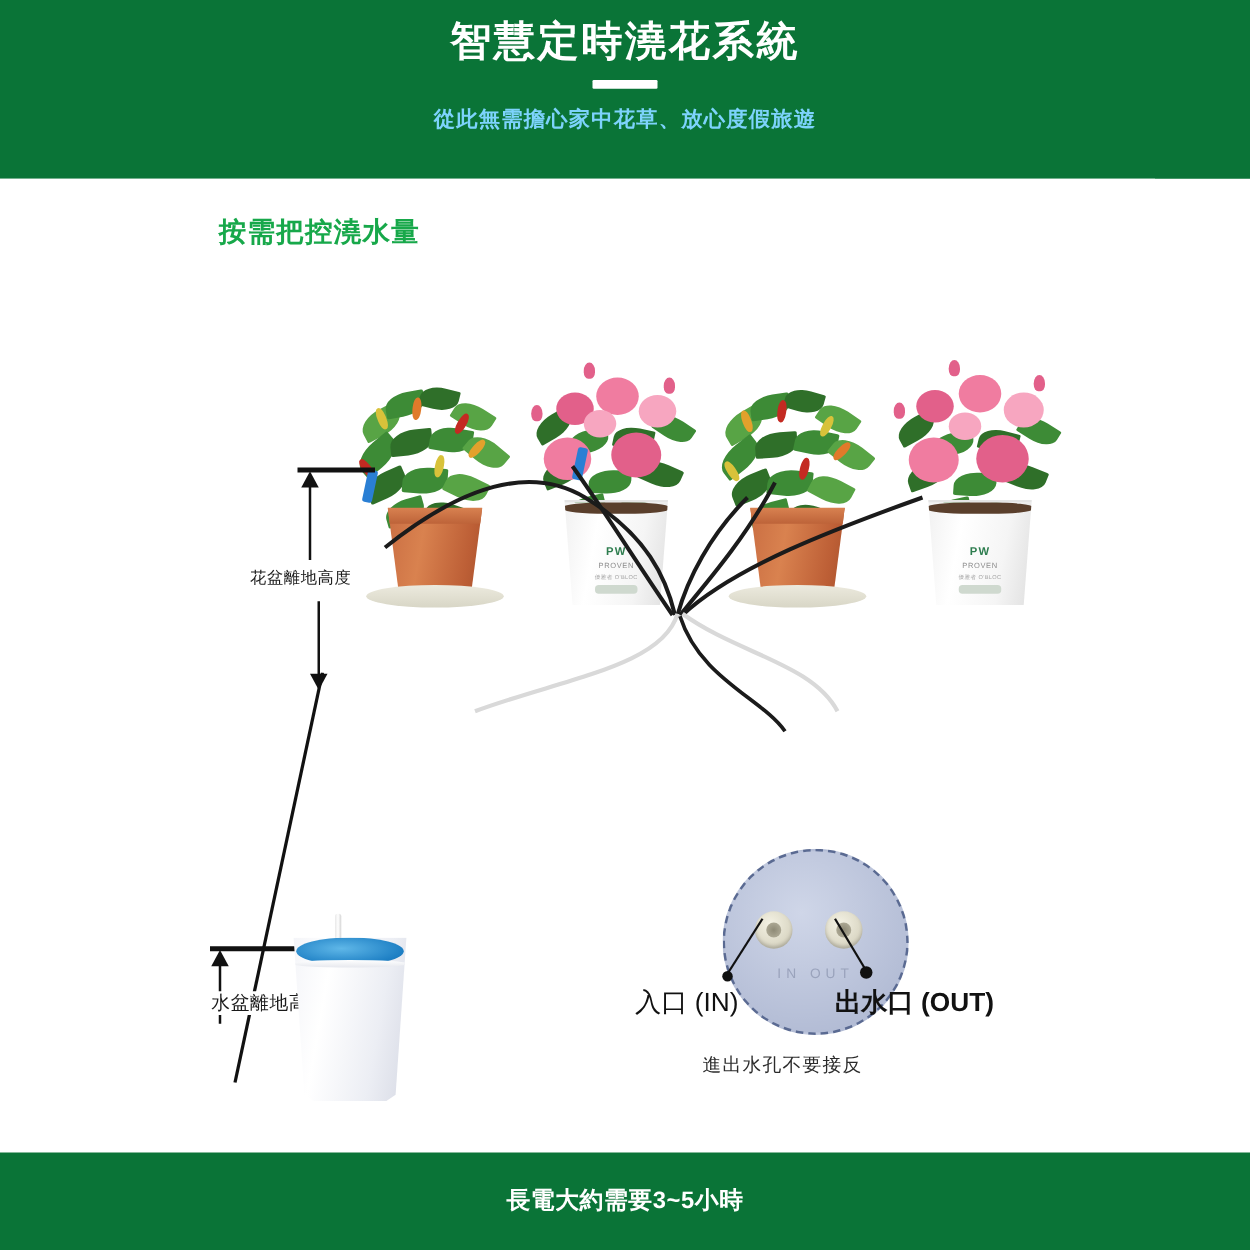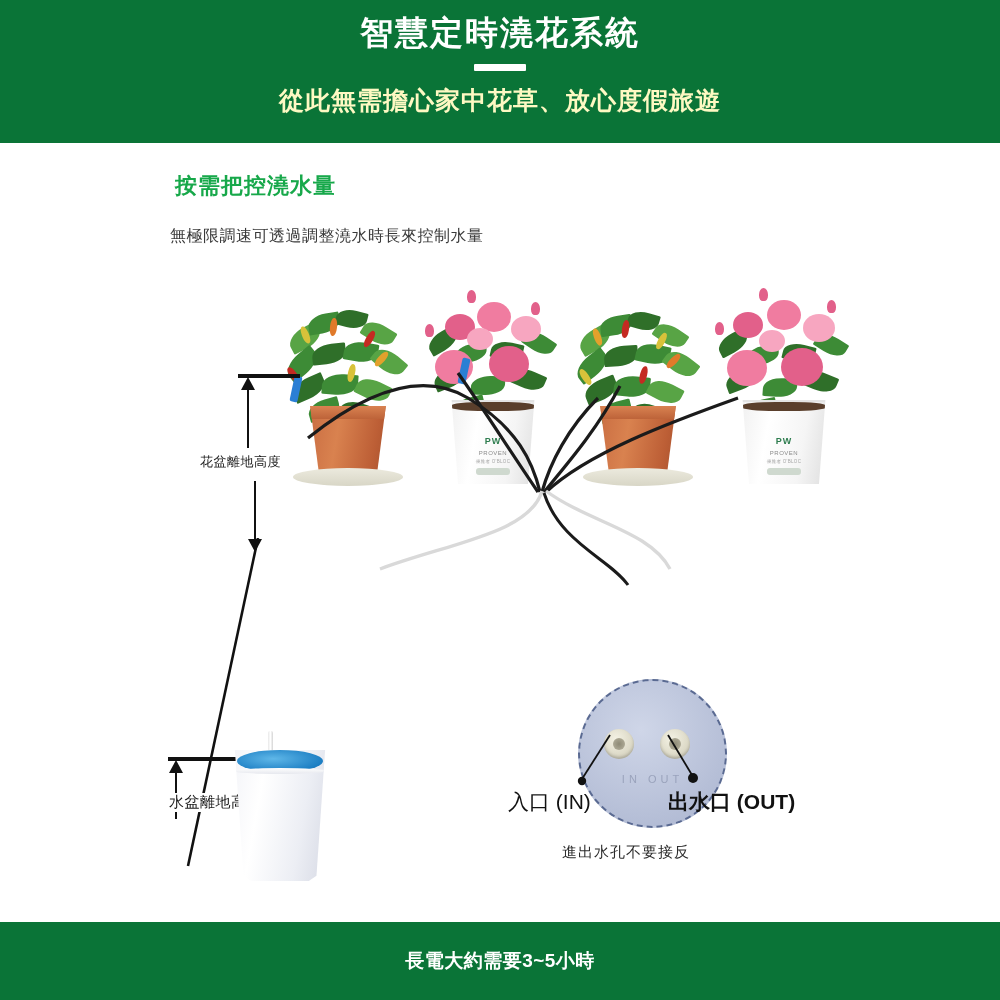--- a/index.html
+++ b/index.html
@@ -21,21 +21,21 @@
   .header-title{
     margin-top:13px;
     font-size:33px;font-weight:bold;color:#ffffff;letter-spacing:2px;
     line-height:1.2;text-align:right;
   }
   .header-divider{
     margin-top:11px;width:52px;height:7px;background:#ffffff;border-radius:1px;
   }
   .header-sub{
     margin-top:13px;
-    font-size:25px;color:#fef9c3;letter-spacing:1px;font-weight:bold;text-align:center;
+    font-size:17px;color:#7dd3fc;letter-spacing:1px;font-weight:bold;text-align:center;
   }
 
   
   .content{position:absolute;left:0;top:143px;width:924px;height:779px;background:#fff;overflow:hidden;}
 
   .section-title{
     position:absolute;left:175px;top:28px;
     font-size:22px;font-weight:bold;color:#17a84a;letter-spacing:1px;white-space:nowrap;
   }
   .section-sub{
@@ -231,21 +231,20 @@
 
   <div class="header">
     <div class="header-title">智慧定時澆花系統</div>
     <div class="header-divider"></div>
     <div class="header-sub">從此無需擔心家中花草、放心度假旅遊</div>
   </div>
 
   <div class="content">
 
     <div class="section-title">按需把控澆水量</div>
-    <div class="section-sub">無極限調速可透過調整澆水時長來控制水量</div>
 
     <div class="plants">
 
       <div class="plant" style="left:10px;width:140px;height:225px;">
         <div class="foliage" style="width:132px;height:120px;">
           <div class="leaf l" style="left:6px;top:20px;width:34px;height:20px;transform:rotate(-28deg);"></div>
           <div class="leaf" style="left:26px;top:6px;width:32px;height:19px;transform:rotate(-10deg);"></div>
           <div class="leaf d" style="left:54px;top:2px;width:31px;height:18px;transform:rotate(14deg);"></div>
           <div class="leaf l" style="left:80px;top:16px;width:33px;height:19px;transform:rotate(32deg);"></div>
           <div class="leaf" style="left:2px;top:46px;width:36px;height:20px;transform:rotate(-40deg);"></div>

